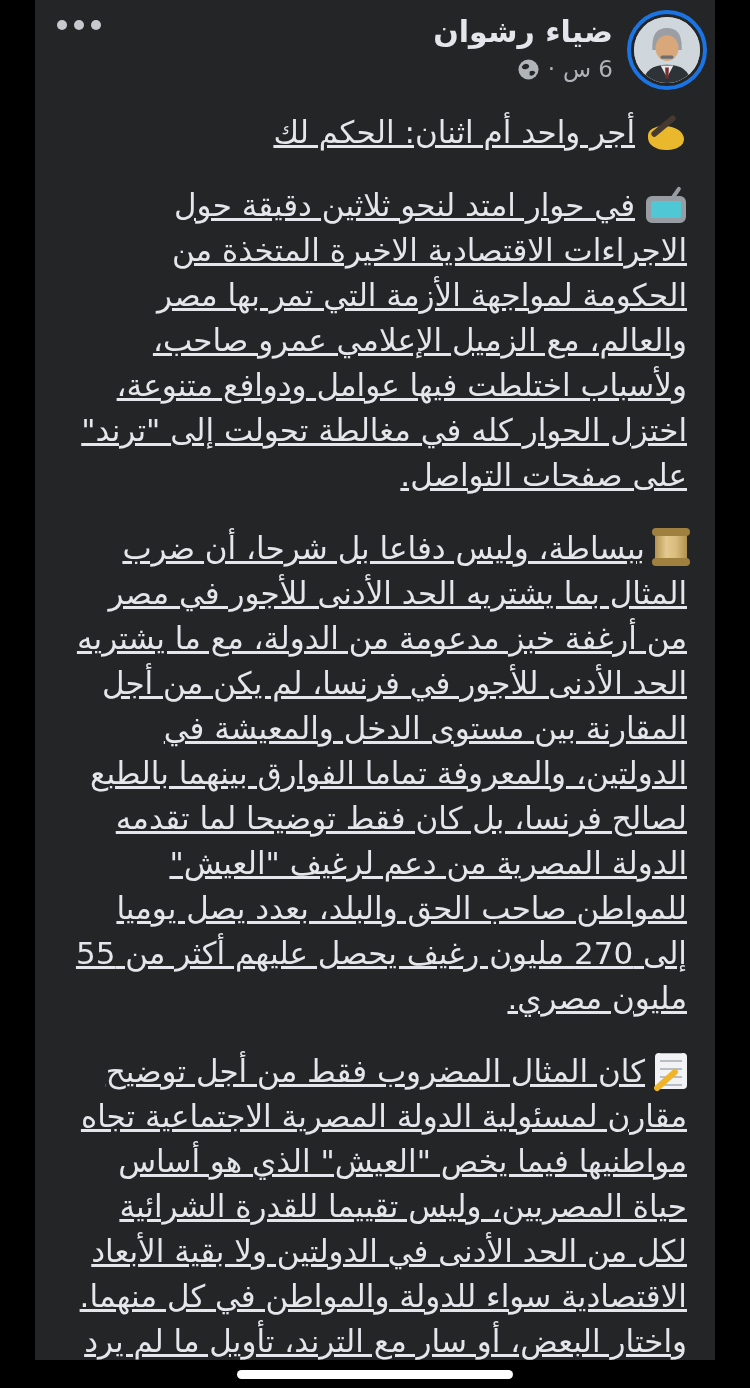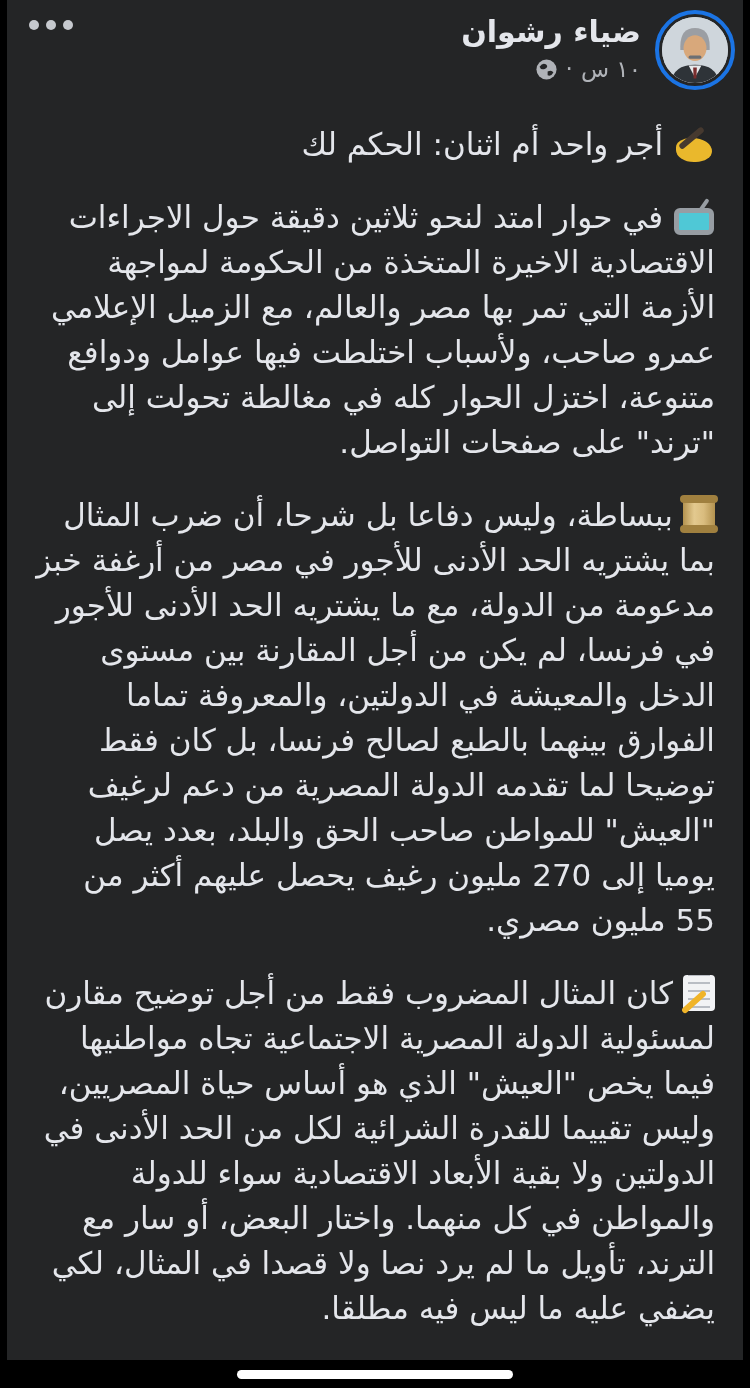--- a/index.html
+++ b/index.html
@@ -1,20 +1,20 @@
 <!DOCTYPE html>
 <html lang="ar"><head>
 <meta charset="utf-8">
 <style>
   * { margin:0; padding:0; box-sizing:border-box; }
   html,body { background:#000; }
   body { font-family:"DejaVu Sans","Liberation Sans",sans-serif; }
 
   .screen {
-    position:relative; width:736px; height:1388px;
+    position:relative; width:680px; height:1388px;
     background:#242526; overflow:hidden; margin:0 auto;
     direction:rtl;
   }
 
   
   .post-header { position:relative; height:100px; }
   .avatar-ring {
     position:absolute; top:10px; right:8px;
     width:80px; height:80px; border-radius:50%;
     border:4px solid #1b74e4; background:#242526;
@@ -30,21 +30,21 @@
   .meta-row svg { display:block; }
   .more-btn { position:absolute; left:18px; top:16px; display:flex; gap:7px; padding:4px; cursor:pointer; }
   .more-btn .dot { width:10px; height:10px; border-radius:50%; background:#c6c9ce; }
 
   
   .post-body {
     padding:10px 28px 0 28px;
     color:#e4e6eb; font-size:31px; line-height:45px;
     text-align:right;
   }
-  .post-body p { margin:12px 0 28px 0; }
+  .post-body p { margin:0 0 28px 0;text-decoration:underline; }
 
   
   .e { display:inline-block; position:relative; vertical-align:-7px; margin-left:10px; }
 
   .e-write { width:42px; height:34px; }
   .e-write::before { content:""; position:absolute; left:3px; bottom:0; width:36px; height:24px;
     background:#eab82c; border-radius:40% 55% 45% 50%; }
   .e-write::after { content:""; position:absolute; left:9px; bottom:12px; width:30px; height:6px;
     background:#46392f; border-radius:3px; transform:rotate(-40deg); transform-origin:left bottom; }
 
@@ -95,21 +95,21 @@
           <path d="M10 72 Q12 52 36 52 Q60 52 62 72 Z" fill="#2e3338"></path>
           <path d="M29 53 L36 66 L43 53 Z" fill="#e8eaec"></path>
           <path d="M34 55 L38 55 L37.5 67 L34.5 67 Z" fill="#7a2d2d"></path>
         </svg>
       </div>
     </div>
 
     <div class="header-text">
       <div class="author-name">ضياء رشوان</div>
       <div class="meta-row">
-        <span>١٠ س</span>
+        <span>6 س</span>
         <span>·</span>
         <svg viewBox="0 0 16 16" width="23" height="23">
           <circle cx="8" cy="8" r="7" fill="#b0b3b8"></circle>
           <path d="M3.2 6 Q5.5 2.8 7.8 4.6 Q9.6 6.4 6.8 7.6 Q4 8.6 3.2 6 Z" fill="#242526"></path>
           <path d="M8.8 9.4 Q11.6 8.2 12.8 10 Q11 13.2 8.8 12 Z" fill="#242526"></path>
         </svg>
       </div>
     </div>
 
     <div class="more-btn">

